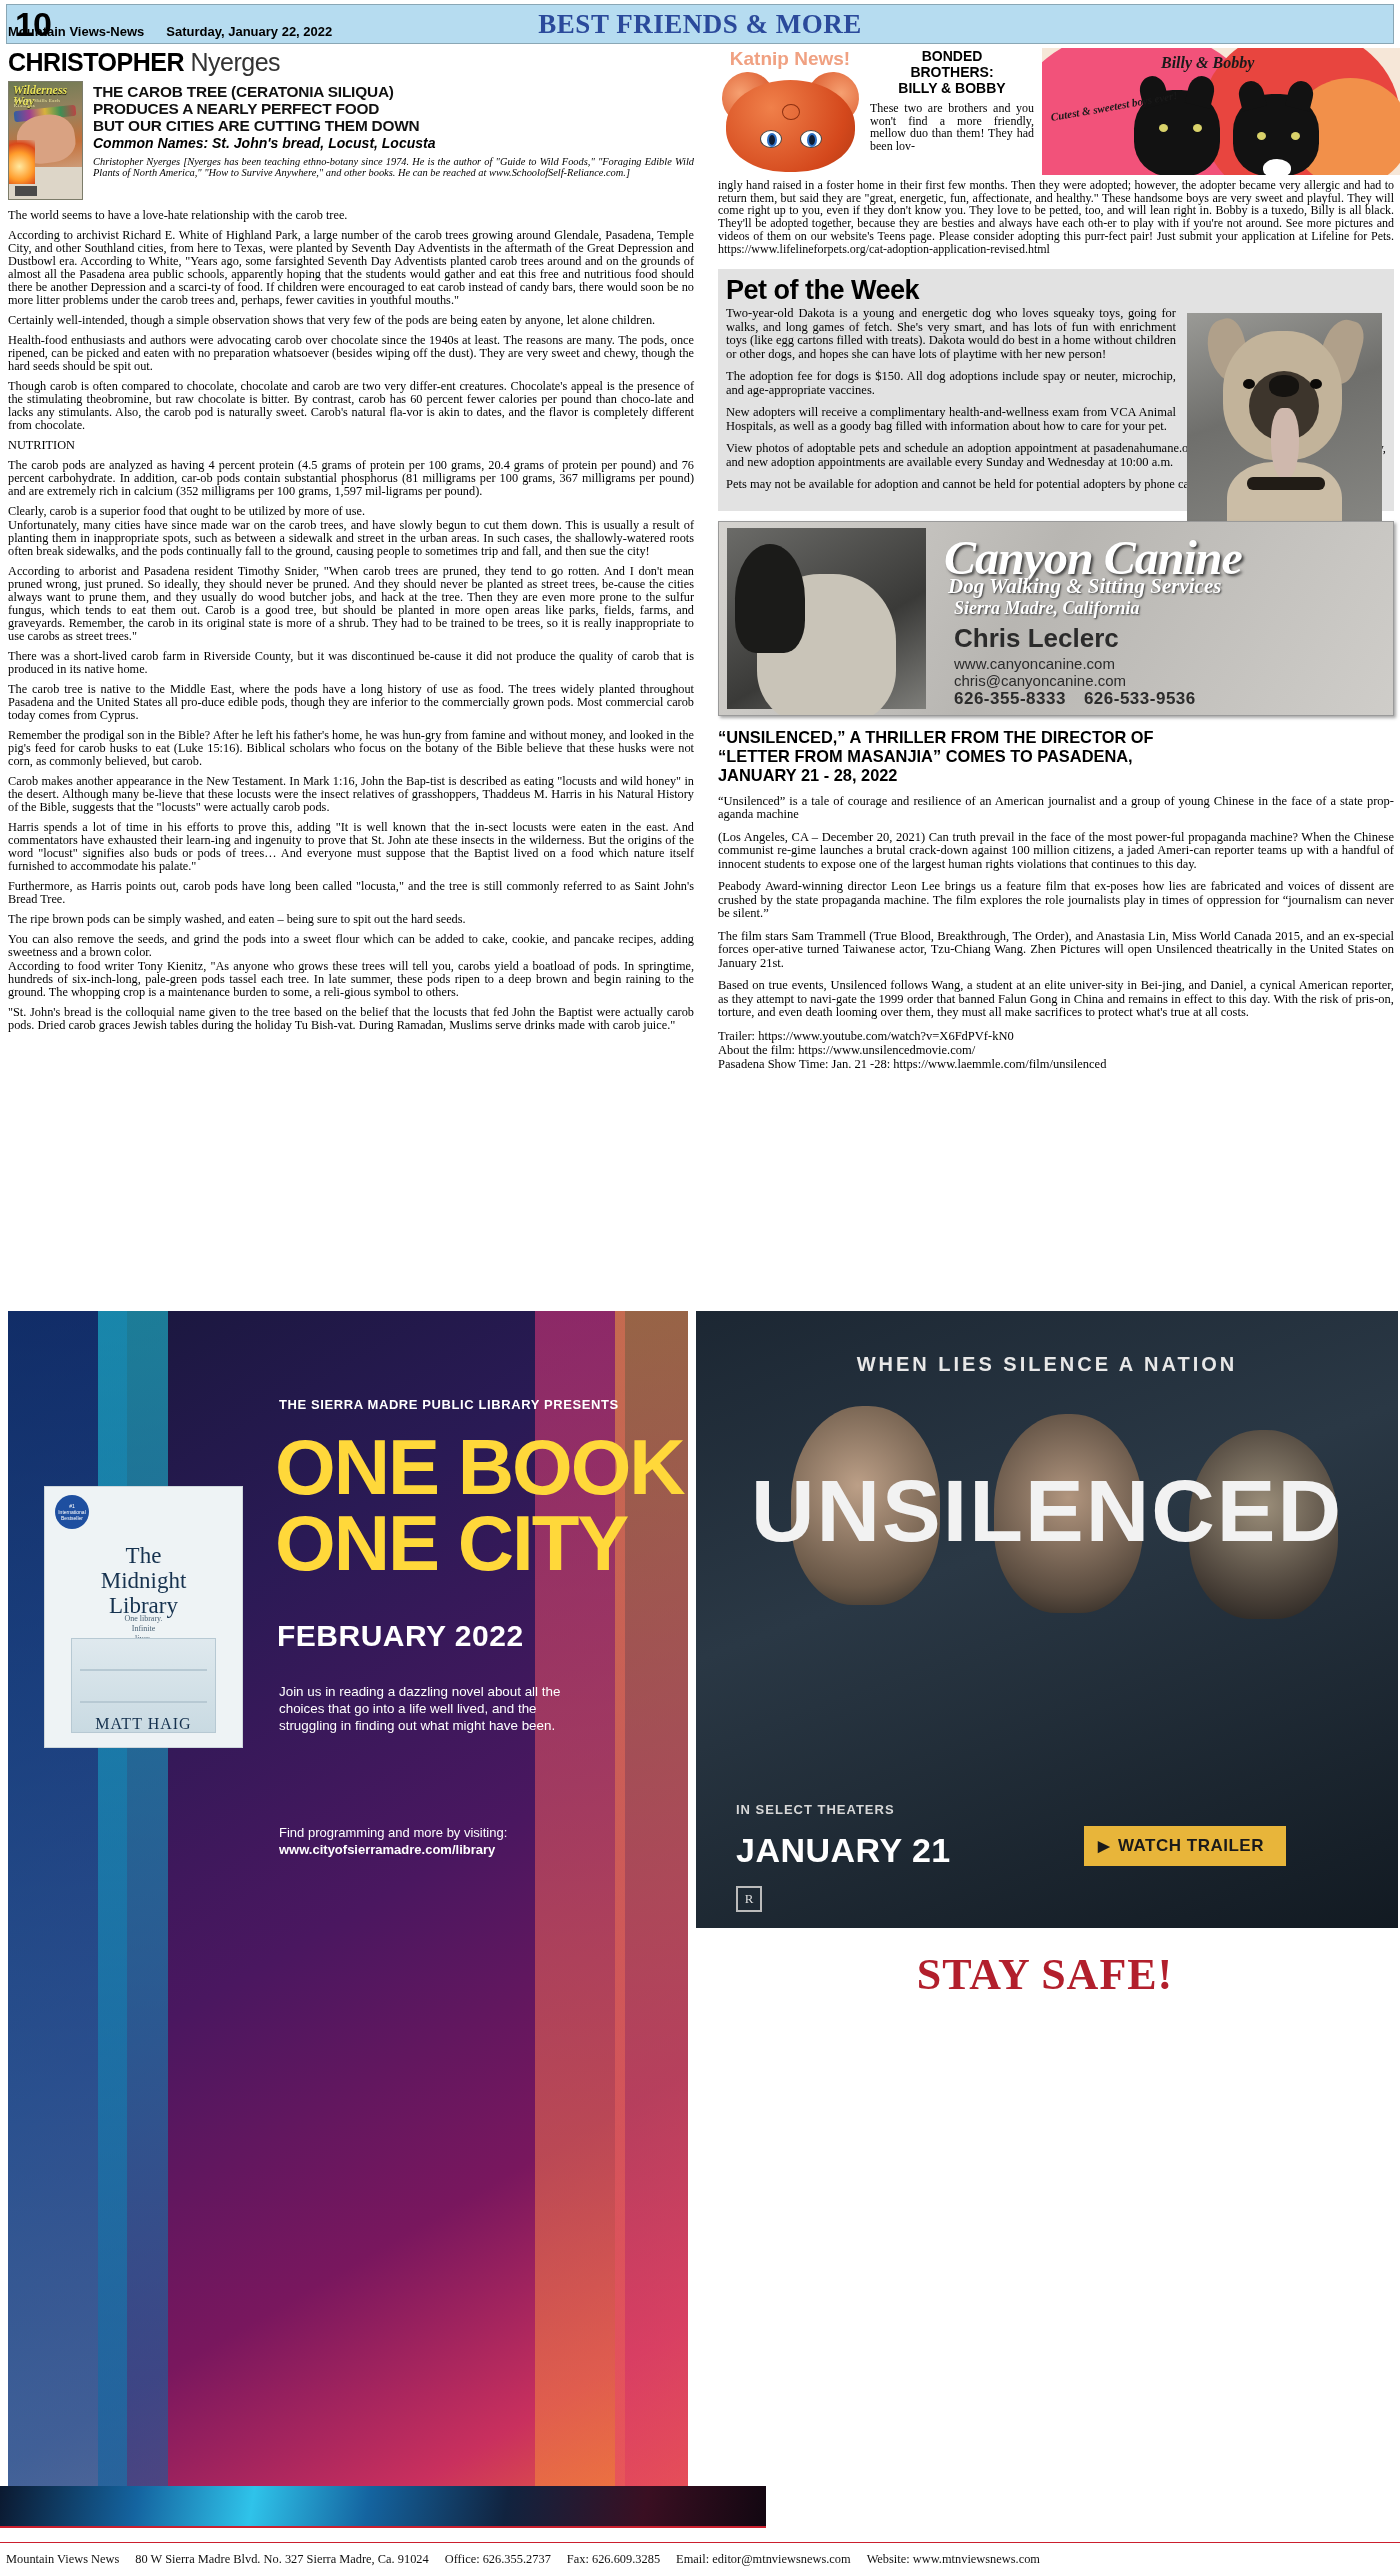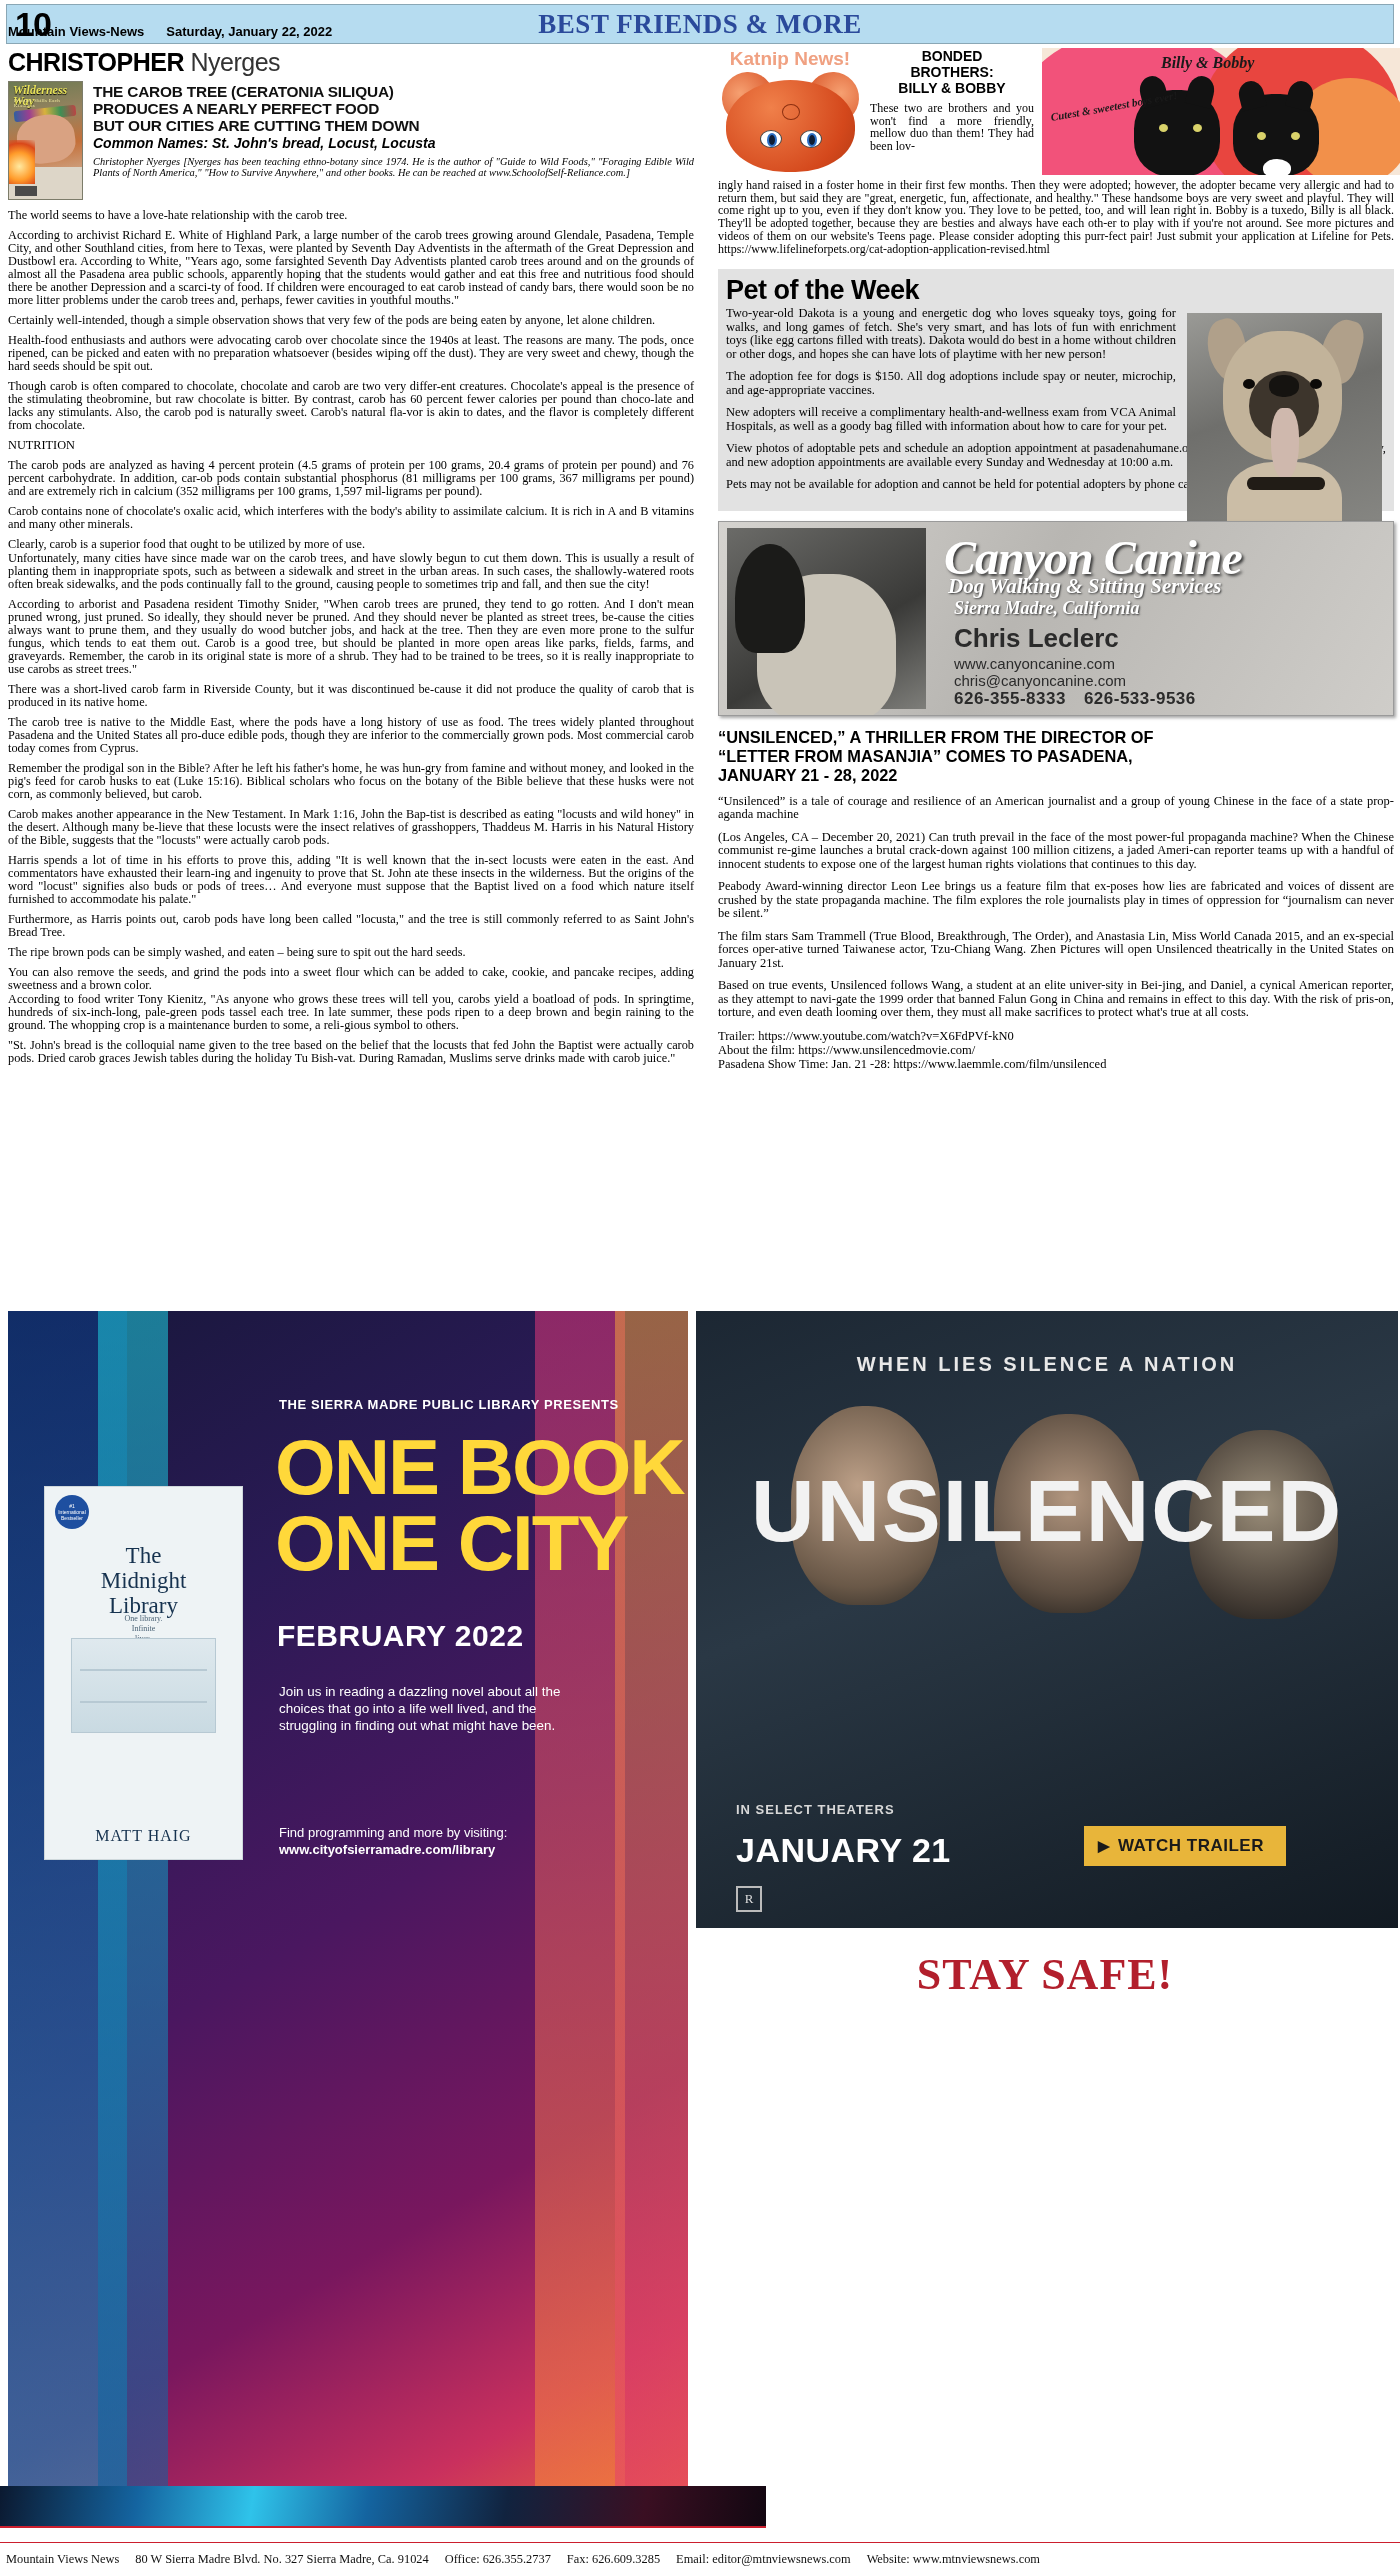--- a/index.html
+++ b/index.html
@@ -365,21 +365,21 @@
     position:absolute; left:271px; top:372px; width:288px;
     font-family:"Liberation Sans", sans-serif; font-size:13.4px; line-height:17px;
     color:#fff;
   }
   .obc-prog{
     position:absolute; left:271px; top:513px; width:328px;
     font-family:"Liberation Sans", sans-serif; font-size:13px; line-height:17px;
     color:#fff;
   }
   .book-cover{
-    position:absolute; left:36px; top:175px; width:199px; height:374px;
+    position:absolute; left:36px; top:175px; width:199px; height:262px;
     background:#eef3f5; border:1px solid #cfd8dc;
   }
   .book-cover .seal{
     position:absolute; left:10px; top:8px; width:34px; height:34px;
     background:#1e4fa0; border-radius:50%; color:#fff; font-size:5px;
     display:flex; align-items:center; justify-content:center; text-align:center;
     font-family:"Liberation Sans", sans-serif; line-height:6px; padding:3px;
   }
   .book-cover .bt{
     position:absolute; left:0; right:0; top:56px; text-align:center;
@@ -533,21 +533,20 @@
 
   <div class="body-text" style="margin-top:9px;">
     <p>The world seems to have a love-hate relationship with the carob tree.</p>
     <p>According to archivist Richard E. White of Highland Park, a large number of the carob trees growing around Glendale, Pasadena, Temple City, and other Southland cities, from here to Texas, were planted by Seventh Day Adventists in the aftermath of the Great Depression and Dustbowl era.  According to White, "Years ago, some farsighted Seventh Day Adventists planted carob trees around and on the grounds of almost all the Pasadena area public schools, apparently hoping that the students would gather and eat this free and nutritious food should there be another Depression and a scarci-ty of food. If children were encouraged to eat carob instead of candy bars, there would soon be no more litter problems under the carob trees and, perhaps, fewer cavities in youthful mouths."</p>
     <p>Certainly well-intended,  though a simple observation shows that very few of the pods are being eaten by anyone, let alone children.</p>
     <p>Health-food enthusiasts and authors were advocating carob over chocolate since the 1940s at least.  The reasons are many.  The pods, once ripened, can be picked and eaten with no preparation whatsoever (besides wiping off the dust).  They are very sweet and chewy, though the hard seeds should be spit out.</p>
     <p>Though carob is often compared to chocolate, chocolate and carob are two very differ-ent creatures.  Chocolate's appeal is the presence of the stimulating theobromine, but raw chocolate is bitter.  By contrast, carob has 60 percent fewer calories per pound than choco-late and lacks any stimulants.  Also, the carob pod is naturally sweet.  Carob's natural fla-vor is akin to dates, and the flavor is completely different from chocolate.</p>
 
     <p class="sec-head">NUTRITION</p>
     <p>The carob pods are analyzed as having 4 percent protein (4.5 grams of protein per 100 grams, 20.4 grams of protein per pound) and 76 percent carbohydrate. In addition, car-ob pods contain substantial phosphorus (81 milligrams per 100 grams, 367 milligrams per pound) and are extremely rich in calcium (352 milligrams per 100 grams, 1,597 mil-ligrams per pound).</p>
-    <p>Carob contains none of chocolate's oxalic acid, which interferes with the body's ability to assimilate calcium. It is rich in A and B vitamins and many other minerals.</p>
     <p class="nogap">Clearly, carob is a superior food that ought to be utilized by more of use.</p>
     <p>Unfortunately, many cities have since made war on the carob trees, and have slowly begun to cut them down. This is usually a result of planting them in inappropriate spots, such as between a sidewalk and street in the urban areas.  In such cases, the shallowly-watered roots often break sidewalks, and the pods continually fall to the ground, causing people to sometimes trip and fall, and then sue the city!</p>
     <p>According to arborist and Pasadena resident Timothy Snider,  "When carob trees are pruned, they tend to go rotten.  And I don't mean pruned wrong, just pruned. So ideally, they should never be pruned.  And they should never be planted as street trees, be-cause the cities always want to prune them, and they usually do wood butcher jobs, and hack at the tree. Then they are even more prone to the sulfur fungus, which tends to eat them out. Carob is a good tree, but should be planted in more open areas like parks, fields, farms, and graveyards. Remember, the carob in its original state is more of a shrub.  They had to be trained to be trees, so it is really inappropriate to use carobs as street trees."</p>
     <p>There was a short-lived carob farm in Riverside County, but it was discontinued be-cause it did not produce the quality of carob that is produced in its native home.</p>
     <p>The carob tree is native to the Middle East, where the pods have a long history of use as food. The trees widely planted throughout Pasadena and the United States all pro-duce edible pods, though they are inferior to the commercially grown pods.  Most commercial carob today comes from Cyprus.</p>
     <p>Remember the prodigal son in the Bible?  After he left his father's home, he was hun-gry from famine and without money, and looked in the pig's feed for carob husks to eat (Luke 15:16). Biblical scholars who focus on the botany of the Bible believe that these husks were not corn, as commonly believed, but carob.</p>
     <p>Carob makes another appearance in the New Testament.  In Mark 1:16, John the Bap-tist is described as eating "locusts and wild honey" in the desert. Although many be-lieve that these locusts were the insect relatives of grasshoppers, Thaddeus M. Harris in his Natural History of the Bible, suggests that the "locusts" were actually carob pods.</p>
     <p>Harris spends a lot of time in his efforts to prove this, adding "It is well known that the in-sect locusts were eaten in the east. And commentators have exhausted their learn-ing and ingenuity to prove that St. John ate these insects in the wilderness. But the origins of the word "locust" signifies also buds or pods of trees… And everyone must suppose that the Baptist lived on a food which nature itself furnished to accommodate his palate."</p>
     <p>Furthermore, as Harris points out, carob pods have long been called "locusta," and the tree is still commonly referred to as Saint John's Bread Tree.</p>
     <p>The ripe brown pods can be simply washed, and eaten – being sure to spit out the hard seeds.</p>

